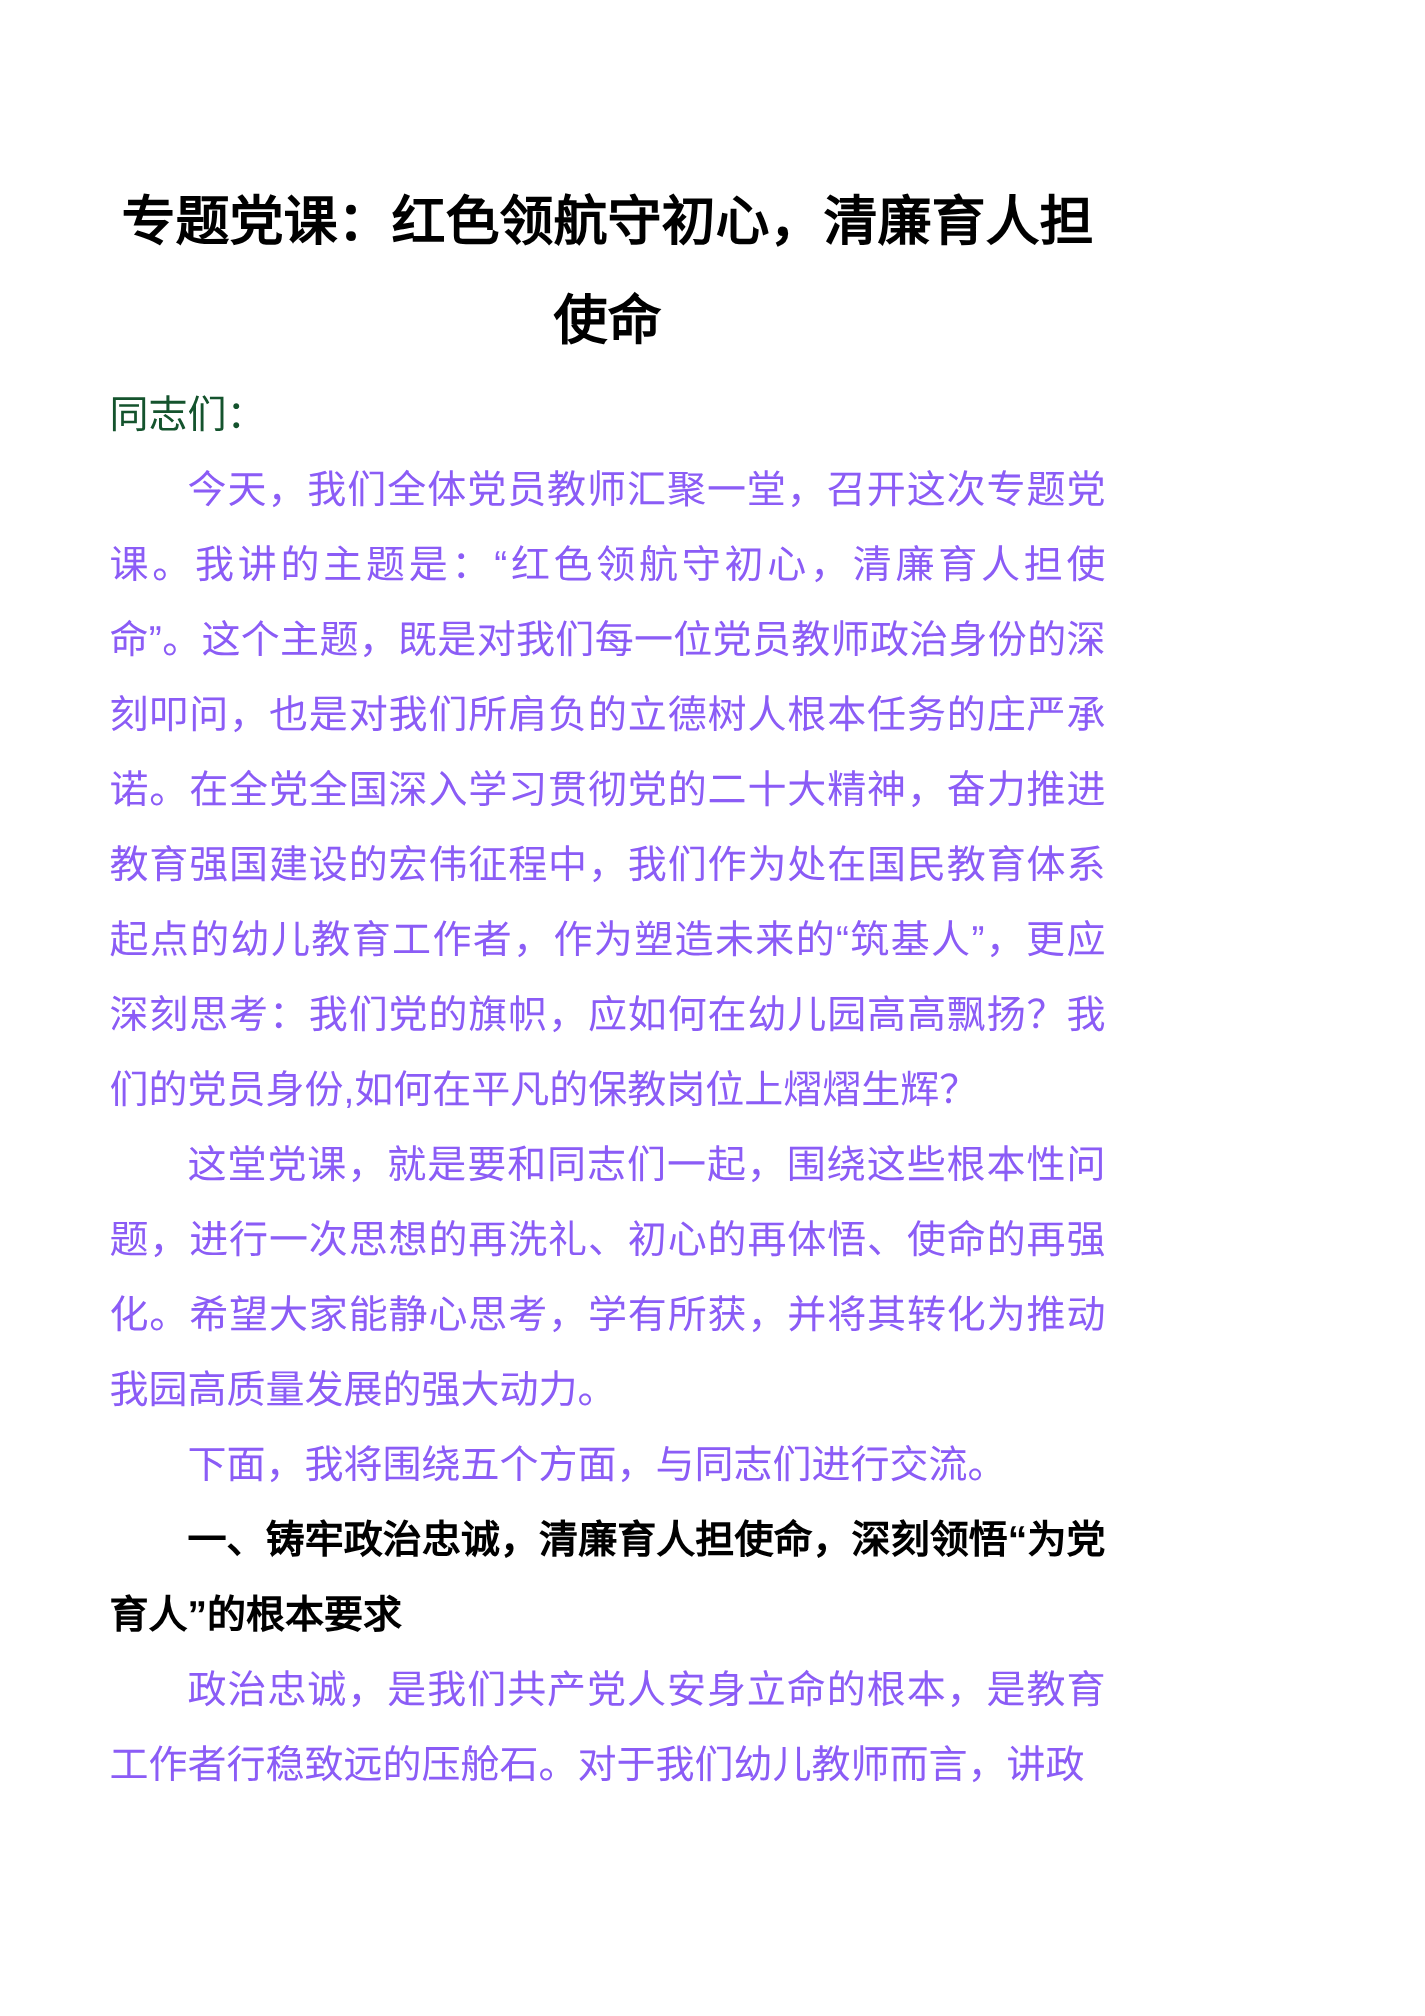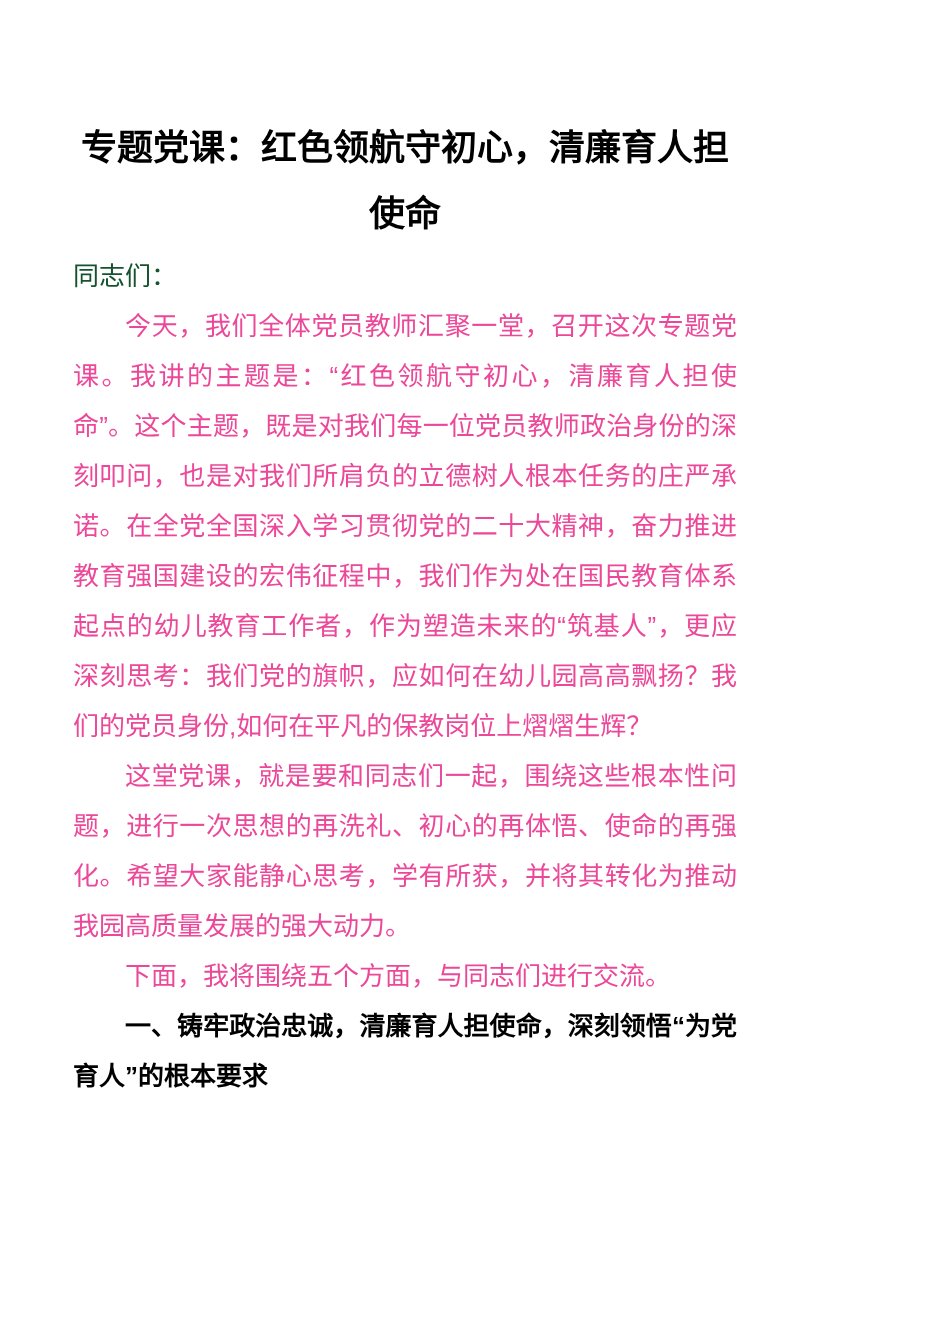--- a/index.html
+++ b/index.html
@@ -35,21 +35,21 @@
     line-height: 50px;
     text-indent: 0;
     color: #14532d;
   }
   .para {
     margin: 0;
     font-size: 26px;
     line-height: 50px;
     text-indent: 2em;
     text-align: justify;
-    color: #ec4899;
+    color: #8b5cf6;
   }
   .section-heading {
     margin: 0;
     font-size: 26px;
     line-height: 50px;
     font-weight: 700;
     text-indent: 2em;
     text-align: justify;
     color: #000000;
   }
@@ -65,15 +65,16 @@
     <p class="salutation">同志们：</p>
 
     <p class="para">今天，我们全体党员教师汇聚一堂，召开这次专题党课。我讲的主题是：“红色领航守初心，清廉育人担使命”。这个主题，既是对我们每一位党员教师政治身份的深刻叩问，也是对我们所肩负的立德树人根本任务的庄严承诺。在全党全国深入学习贯彻党的二十大精神，奋力推进教育强国建设的宏伟征程中，我们作为处在国民教育体系起点的幼儿教育工作者，作为塑造未来的“筑基人”，更应深刻思考：我们党的旗帜，应如何在幼儿园高高飘扬？我们的党员身份,如何在平凡的保教岗位上熠熠生辉？</p>
 
     <p class="para">这堂党课，就是要和同志们一起，围绕这些根本性问题，进行一次思想的再洗礼、初心的再体悟、使命的再强化。希望大家能静心思考，学有所获，并将其转化为推动我园高质量发展的强大动力。</p>
 
     <p class="para">下面，我将围绕五个方面，与同志们进行交流。</p>
 
     <h2 class="section-heading">一、铸牢政治忠诚，清廉育人担使命，深刻领悟“为党育人”的根本要求</h2>
 
+    <p class="para">政治忠诚，是我们共产党人安身立命的根本，是教育工作者行稳致远的压舱石。对于我们幼儿教师而言，讲政</p>
 
   </div>
 </div>
 
 </body></html>

